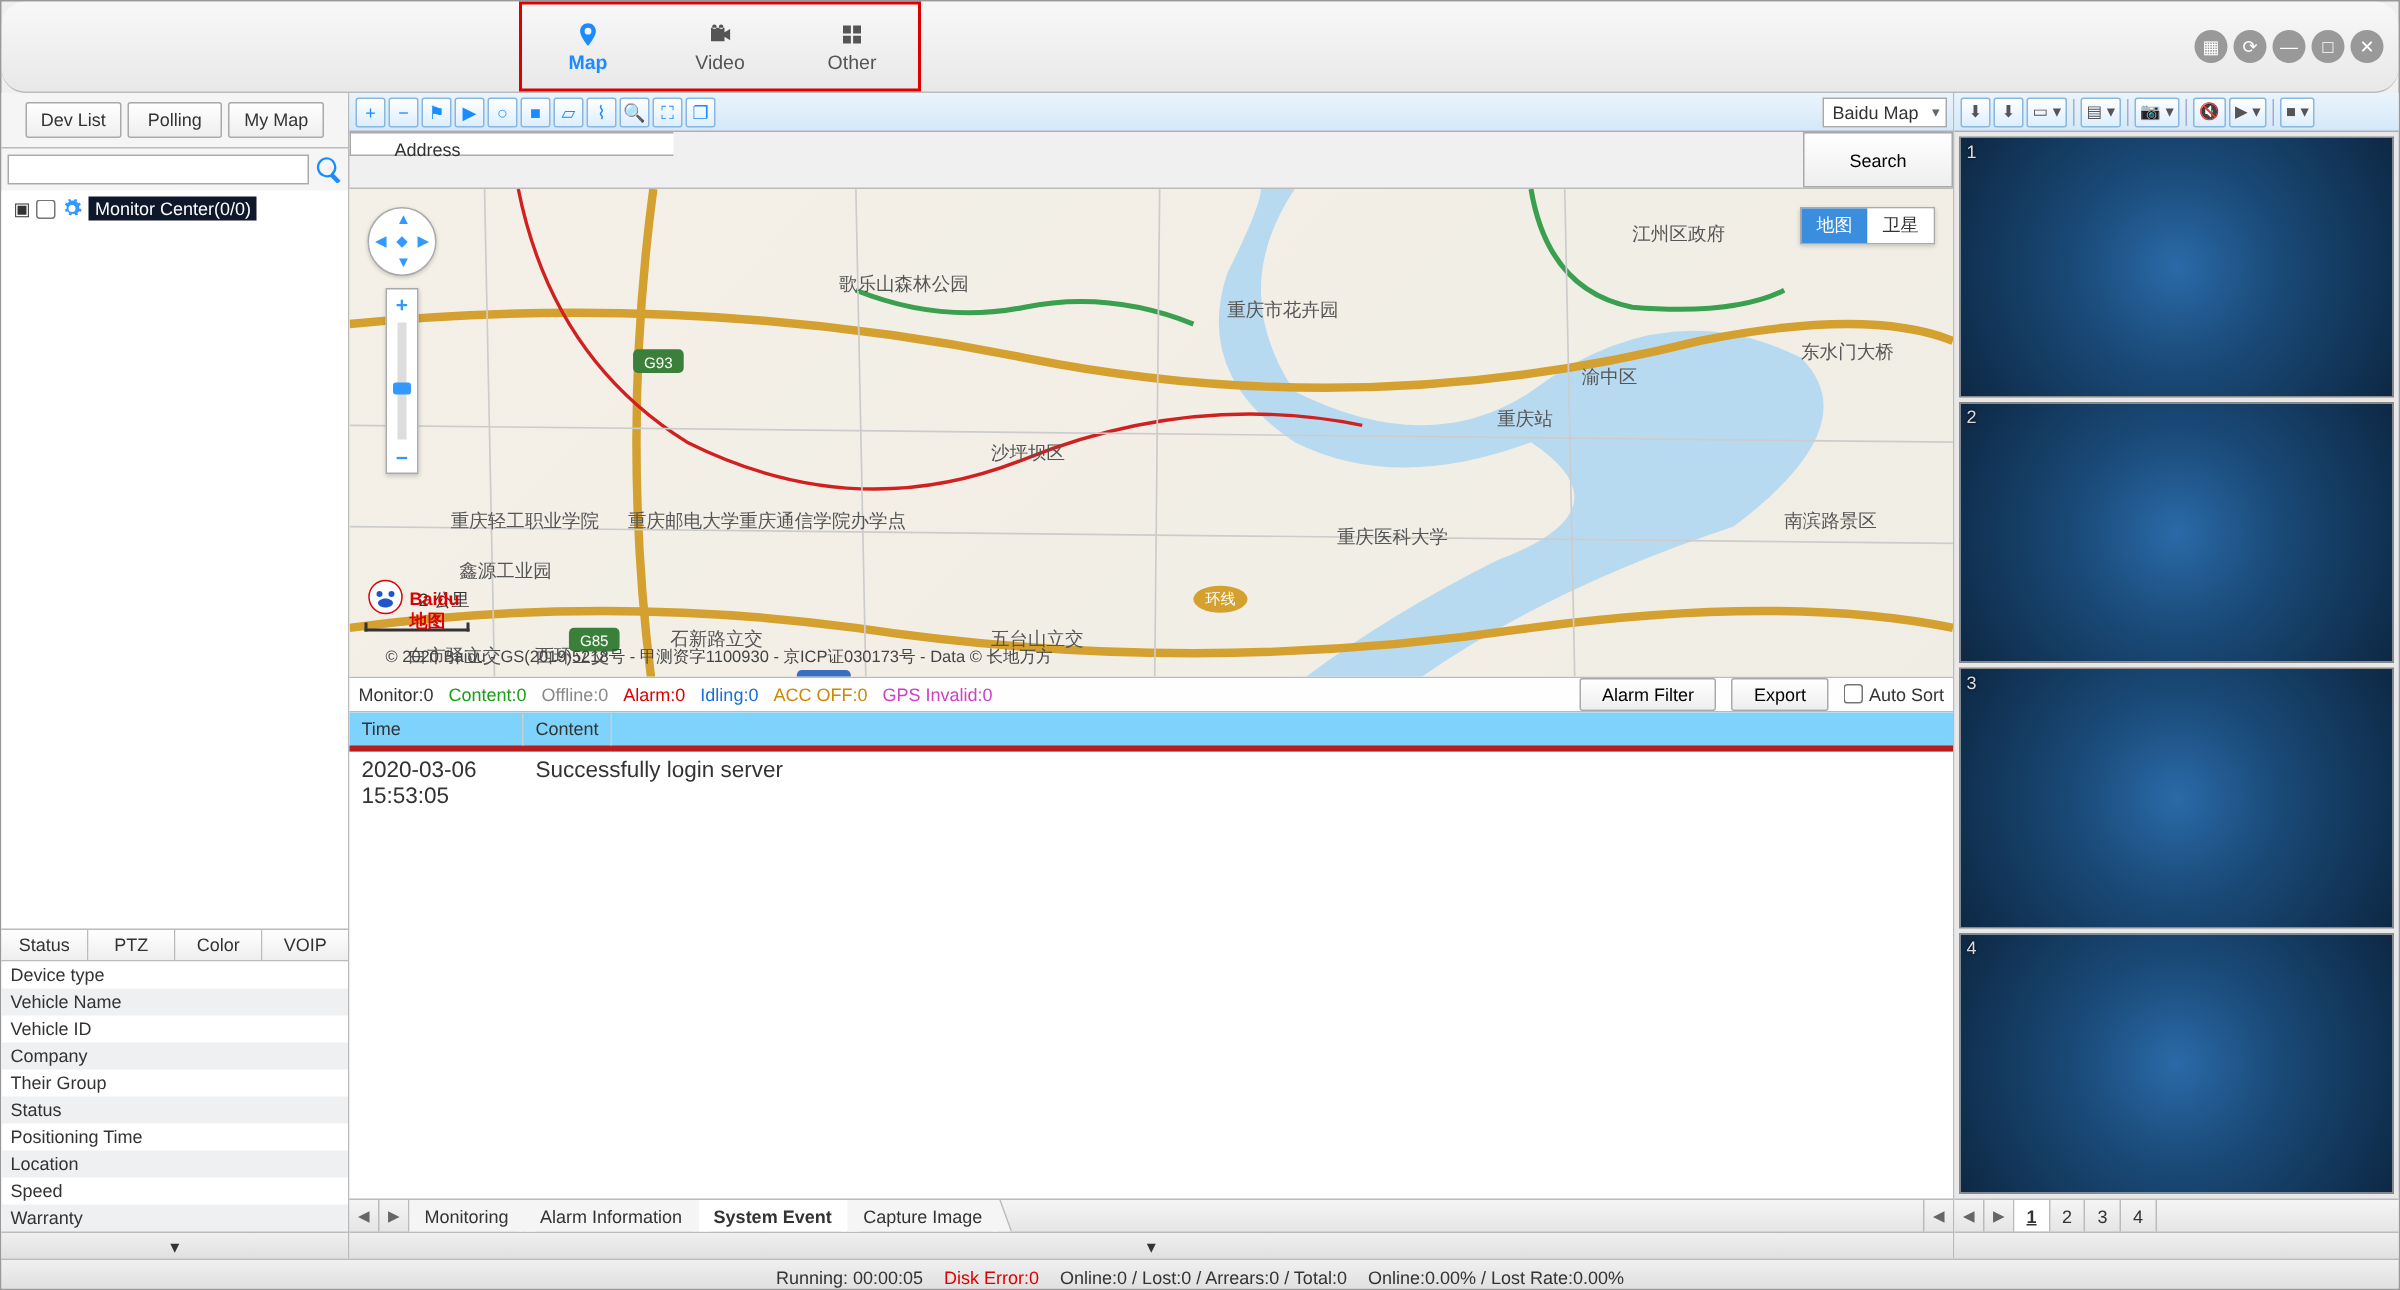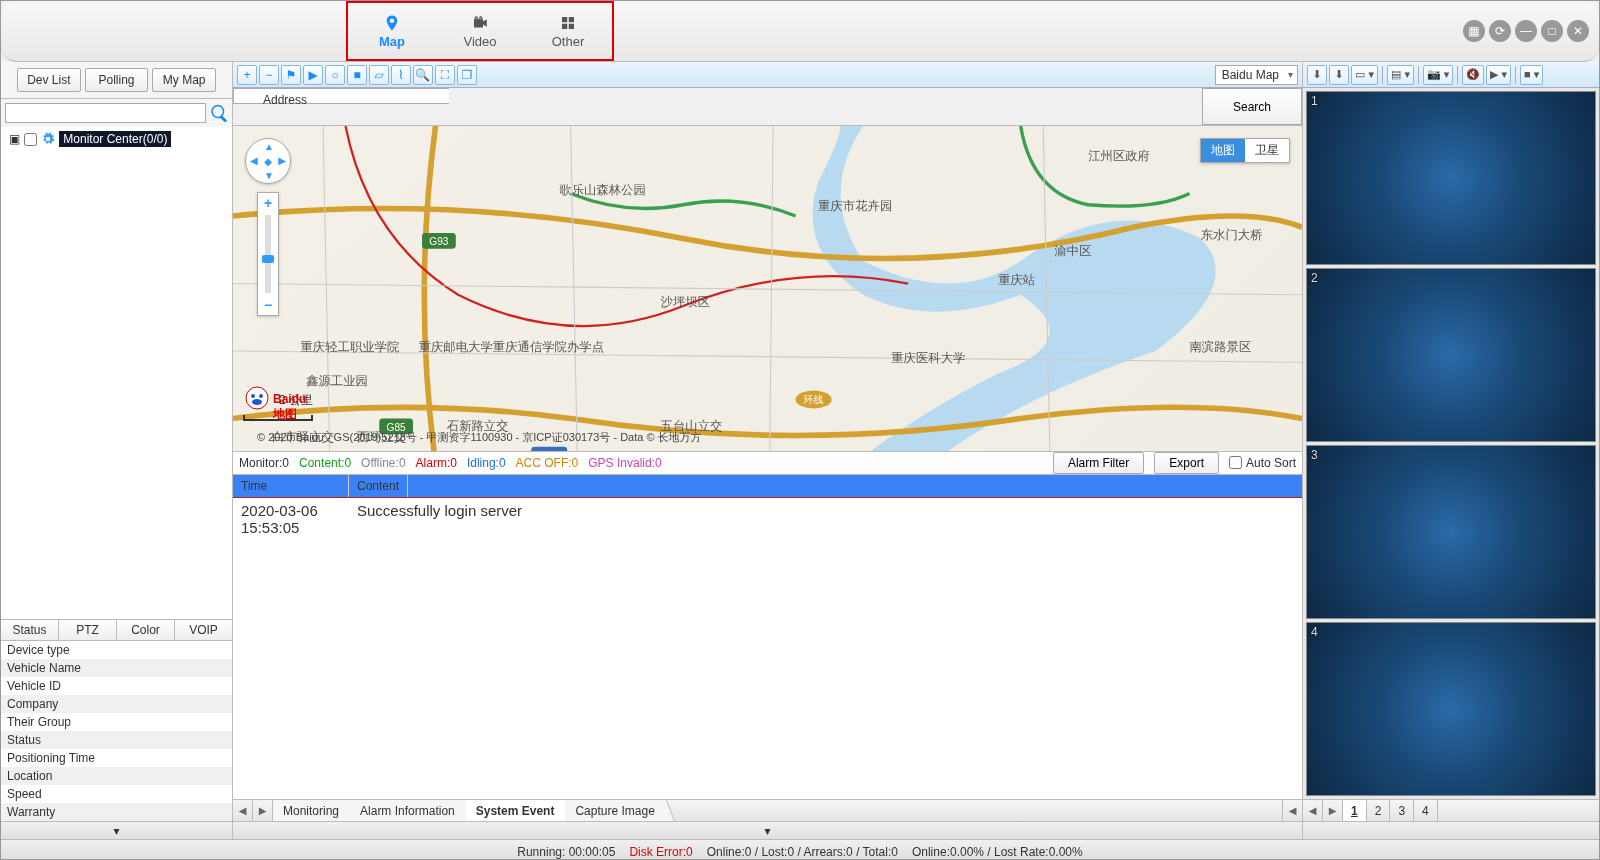--- a/index.html
+++ b/index.html
@@ -67,21 +67,21 @@
 .map-label { font-size:11px; fill:#555; font-family:Arial; }
 
 .status-row { height:24px; border-top:1px solid #bbb; border-bottom:1px solid #bbb; display:flex; align-items:center; padding:0 6px; gap:10px; background:#fefefe;}
 .status-row span { font-size:12px; }
 .st-monitor{color:#333;} .st-online{color:#1a9e1a;} .st-offline{color:#888;} .st-alarm{color:#d00;} .st-idling{color:#1a6ed8;} .st-acc{color:#cc8800;} .st-gps{color:#d040c0;}
 .status-row .filler { flex:1; }
 .sm-btn { padding:3px 14px; border:1px solid #aaa; background:linear-gradient(#fff,#eee); cursor:pointer; font-size:12px; border-radius:2px;}
 .chk { display:flex; align-items:center; gap:4px; }
 
 .events { flex:1; min-height:0; display:flex; flex-direction:column; background:#fff; }
-.ev-head { display:flex; border-bottom:1px solid #b91c1c; background:#3b82f6;}
+.ev-head { display:flex; border-bottom:4px solid #b91c1c; background:#7dd3fc;}
 .ev-head div { padding:4px 8px; border-right:1px solid #ccc; font-size:12px;}
 .ev-head div:first-child { width:116px;}
 .ev-body { flex:1; overflow:auto; }
 .ev-row { display:flex; }
 .ev-row div { padding:4px 8px; font-size:15px;}
 .ev-row div:first-child { width:116px;}
 .bottom-tabs-row { height:22px; border-top:1px solid #bbb; display:flex; align-items:stretch; background:linear-gradient(#f5f5f5,#e5e5e5);}
 .bt-scroll { width:20px; display:flex; align-items:center; justify-content:center; border-right:1px solid #bbb; cursor:pointer; font-size:10px; color:#666;}
 .bt-scroll.r { border-left:1px solid #bbb; border-right:none; margin-left:auto;}
 .bt-tab { padding:0 10px; display:flex; align-items:center; border-right:1px solid #bbb; cursor:pointer; font-size:12px; background:#f5f5f5; position:relative;}

